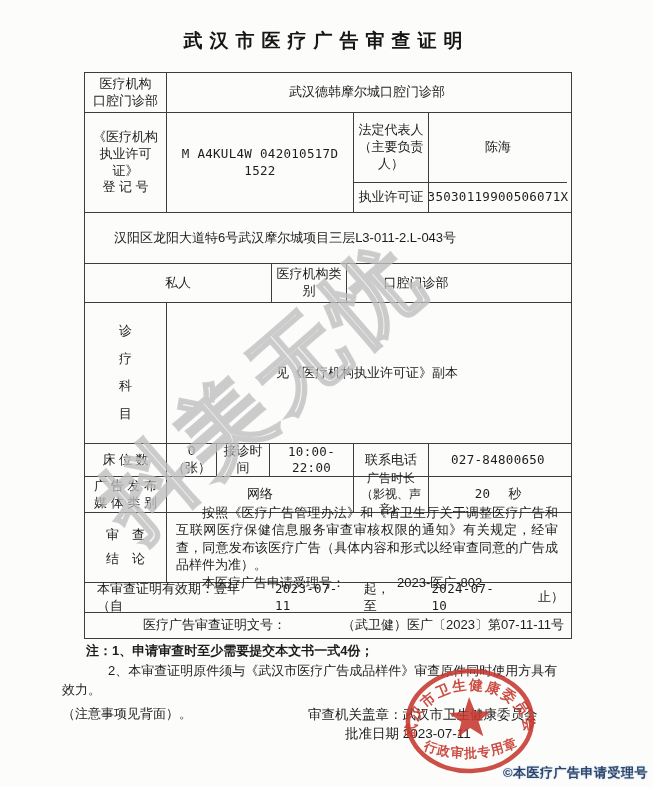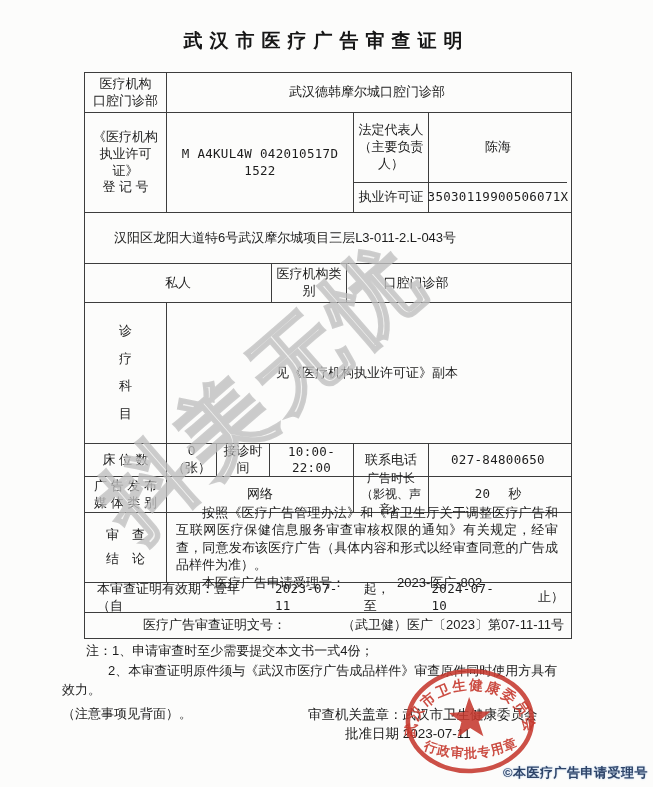--- a/index.html
+++ b/index.html
@@ -236,21 +236,21 @@
       <div class="cell w482 inline-left" style="padding-left:6px">
         <span>医疗广告审查证明文号：</span>
         <span class="sp56"></span>
         <span>（武卫健）医广〔2023〕第07-11-11号</span>
       </div>
     </div>
 
   </div>
 
   <div class="notes">
-    <div class="n1" style="font-weight:normal">注：1、申请审查时至少需要提交本文书一式4份；</div>
+    <div class="n1" style="font-weight:bold">注：1、申请审查时至少需要提交本文书一式4份；</div>
     <div class="n2">2、本审查证明原件须与《武汉市医疗广告成品样件》审查原件同时使用方具有</div>
     <div class="n3">效力。</div>
     <div class="n4">（注意事项见背面）。</div>
   </div>
 
   <div class="seal-line">审查机关盖章：武汉市卫生健康委员会</div>
   <div class="approval-line">批准日期 2023-07-11</div>
 
   <div class="stamp">
     <svg width="136" height="112" viewBox="0 0 136 112">

